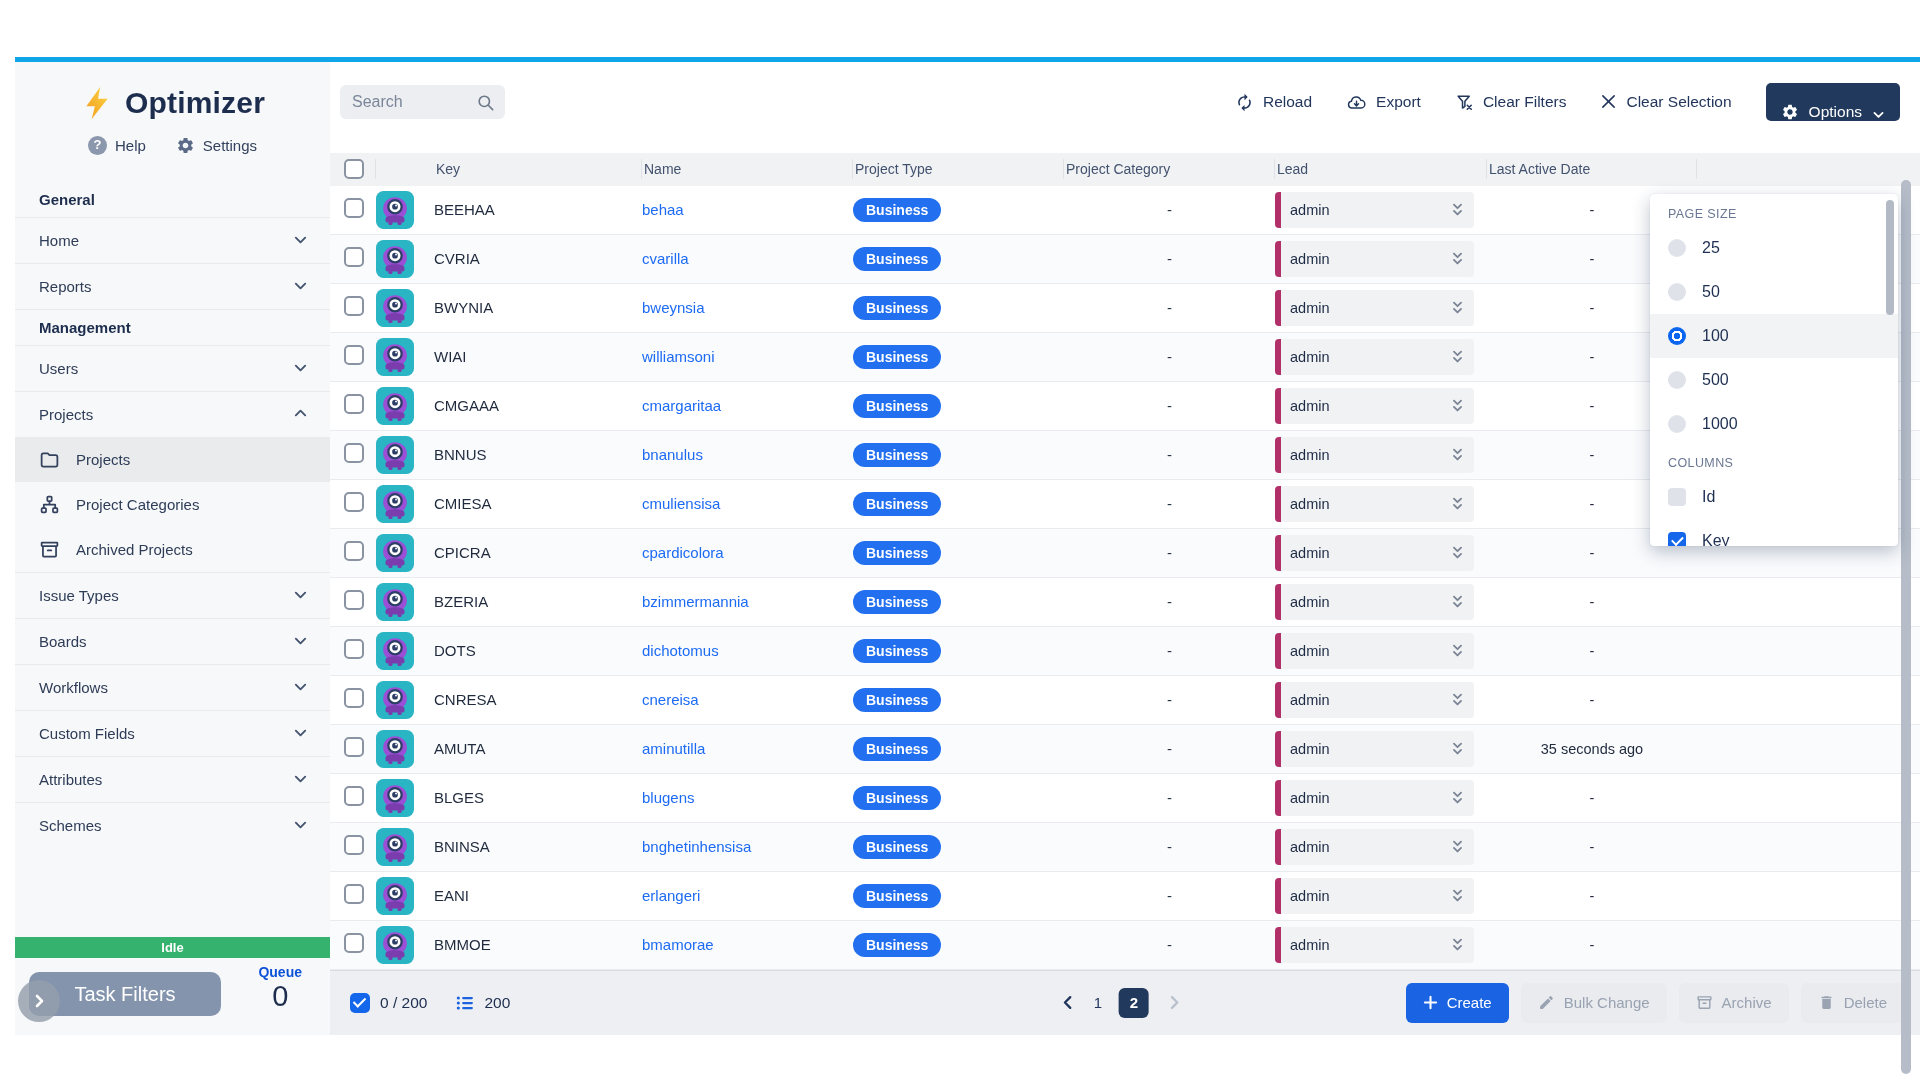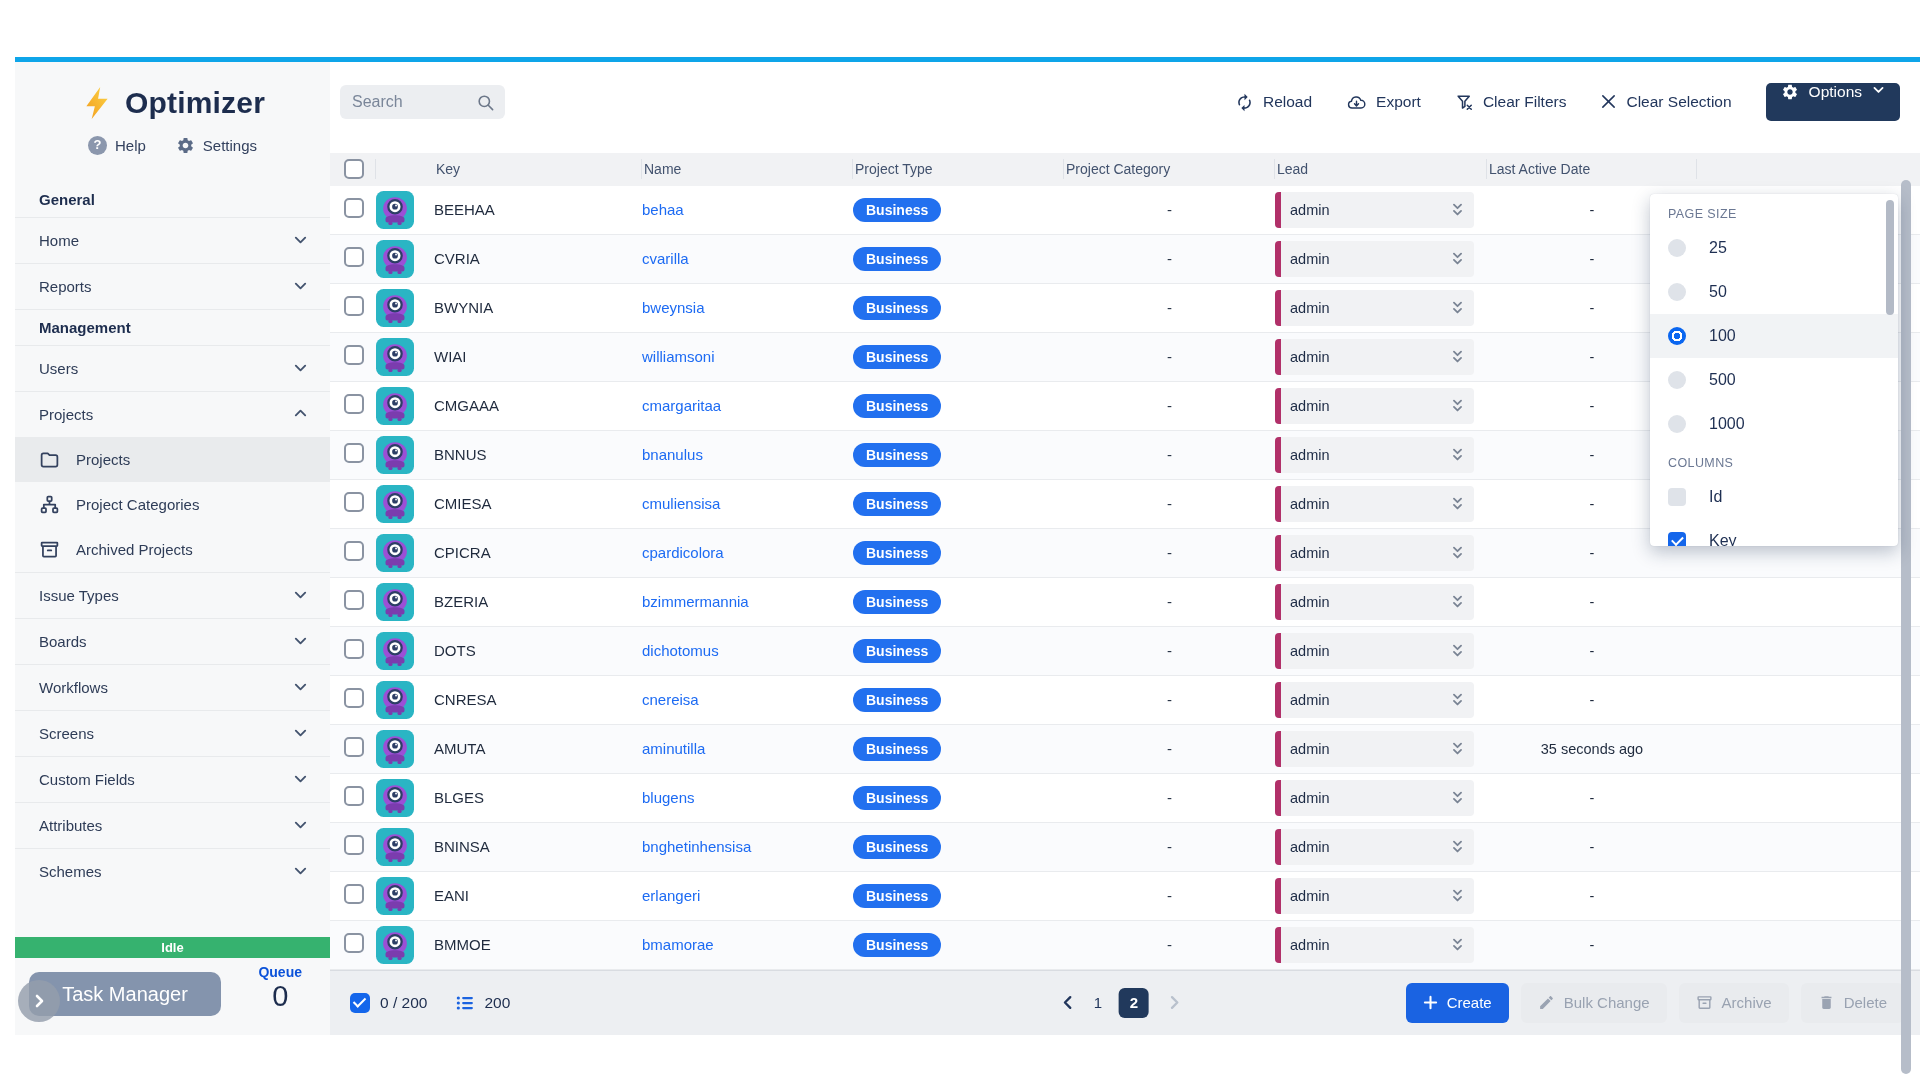--- a/index.html
+++ b/index.html
@@ -35,21 +35,21 @@
   .queue-count { color:#1d2d4e; font-size:29px; margin-top:0px; }
   .expand-fab { position:absolute; left:3px; bottom:13px; width:42px; height:42px; border-radius:50%; background:rgba(148,158,172,.82); display:flex; align-items:center; justify-content:center; cursor:pointer; z-index:5; }
 
   
   .main { flex:1; position:relative; background:#fff; display:flex; flex-direction:column; }
   .topbar { height:93px; display:flex; align-items:center; padding:0 20px 10px 10px; }
   .searchbox { width:165px; height:34px; background:#eceef1; border-radius:6px; display:flex; align-items:center; padding:0 10px 0 12px; cursor:text; }
   .searchbox .ph { flex:1; color:#7a8699; font-size:16px; }
   .tb-actions { margin-left:auto; display:flex; align-items:center; gap:34px; }
   .tb-action { display:flex; align-items:flex-start; gap:9px; color:var(--text); font-size:15.5px; cursor:pointer; white-space:nowrap; }
-  .options-btn { height:38px; background:var(--navy); border:none; border-radius:5px; color:#fff; display:flex; align-items:flex-start; gap:10px; padding:0 15px; font-size:15.5px; font-family:inherit; cursor:pointer; }
+  .options-btn { height:38px; background:var(--navy); border:none; border-radius:5px; color:#fff; display:flex; align-items:flex-end; gap:10px; padding:0 15px; font-size:15.5px; font-family:inherit; cursor:pointer; }
 
   
   .grid-cols { display:grid; grid-template-columns:46px 58px 208px 211px 211px 211px 212px 210px 1fr; align-items:center; }
   .thead { height:34px; background:#f1f2f4; color:#42526e; font-size:14px; }
   .thead .hc { height:20px; display:flex; align-items:center; padding-left:2px; border-right:1px solid #dfe2e7; }
   .thead .hc.nob { border-right:none; }
   .thead .cb-c { padding-left:14px; border-right:1px solid #dfe2e7; height:20px; display:flex; align-items:center; }
   .tbody { }
   .trow { height:49px; border-bottom:1px solid #e9ebee; background:#fff; }
   .trow.alt { background:#fafbfd; }
@@ -79,21 +79,21 @@
   .pg-num.current { width:30px; height:30px; background:var(--navy); color:#fff; border-radius:6px; display:flex; align-items:center; justify-content:center; font-weight:bold; }
   .fbtns { margin-left:auto; display:flex; gap:12px; }
   .fbtn { height:40px; border:none; border-radius:6px; padding:0 17px; font-size:15px; font-family:inherit; display:flex; align-items:center; gap:9px; cursor:pointer; }
   .fbtn.primary { background:#1a63e2; color:#fff; }
   .fbtn.disabled { background:#e9ebee; color:#99a2b1; cursor:default; }
 
   
   .dropdown { position:absolute; right:22px; top:132px; width:248px; height:352px; background:#fff; border-radius:4px; box-shadow:0 6px 18px rgba(23,43,77,.28), 0 0 1px rgba(23,43,77,.2); overflow:hidden; z-index:20; }
   .dd-sec { padding:13px 18px 5px; font-size:12.5px; color:#6b7893; letter-spacing:.4px; }
   .dd-sec.cols { padding-top:10px; }
-  .dd-item { height:44px; display:flex; align-items:center; gap:23px; padding:0 18px; cursor:pointer; font-size:16px; color:#1e2f52; }
+  .dd-item { height:44px; display:flex; align-items:center; gap:16px; padding:0 18px; cursor:pointer; font-size:16px; color:#1e2f52; }
   .dd-item.sel { background:#f1f3f5; }
   .radio { width:18px; height:18px; border-radius:50%; background:#dfe3e9; display:inline-block; }
   .radio.on { background:radial-gradient(circle,#0a66f0 0 3px,#fff 3px 5.5px,#0a66f0 5.5px); }
   .cbx { width:18px; height:18px; border-radius:4px; background:#dfe3e9; display:inline-block; position:relative; }
   .cbx.on { background:var(--accent); }
   .cbx.on::after { content:""; position:absolute; left:5.5px; top:2px; width:4.5px; height:9px; border:solid #fff; border-width:0 2.2px 2.2px 0; transform:rotate(45deg); }
   .dd-scroll { position:absolute; right:4px; top:6px; width:8px; height:115px; border-radius:4px; background:#b3bac6; }
 
   .page-scroll { position:absolute; right:9px; top:118px; width:10px; height:894px; border-radius:5px; background:#b6bdc9; z-index:10; }
 </style>
@@ -199,26 +199,20 @@
               <path d="M3 6l5 5 5-5" fill="none" stroke="currentColor" stroke-width="2" stroke-linecap="round" stroke-linejoin="round"></path>
             </svg></span>
       </div>
       <div class="nav-item">
         <span>Workflows</span>
         <span class="chev"><svg width="15" height="15" viewBox="0 0 16 16">
               <path d="M3 6l5 5 5-5" fill="none" stroke="currentColor" stroke-width="2" stroke-linecap="round" stroke-linejoin="round"></path>
             </svg></span>
       </div>
       <div class="nav-item">
-        <span>Screens</span>
-        <span class="chev"><svg width="15" height="15" viewBox="0 0 16 16">
-              <path d="M3 6l5 5 5-5" fill="none" stroke="currentColor" stroke-width="2" stroke-linecap="round" stroke-linejoin="round"></path>
-            </svg></span>
-      </div>
-      <div class="nav-item">
         <span>Custom Fields</span>
         <span class="chev"><svg width="15" height="15" viewBox="0 0 16 16">
               <path d="M3 6l5 5 5-5" fill="none" stroke="currentColor" stroke-width="2" stroke-linecap="round" stroke-linejoin="round"></path>
             </svg></span>
       </div>
       <div class="nav-item">
         <span>Attributes</span>
         <span class="chev"><svg width="15" height="15" viewBox="0 0 16 16">
               <path d="M3 6l5 5 5-5" fill="none" stroke="currentColor" stroke-width="2" stroke-linecap="round" stroke-linejoin="round"></path>
             </svg></span>
@@ -226,21 +220,21 @@
       <div class="nav-item">
         <span>Schemes</span>
         <span class="chev"><svg width="15" height="15" viewBox="0 0 16 16">
               <path d="M3 6l5 5 5-5" fill="none" stroke="currentColor" stroke-width="2" stroke-linecap="round" stroke-linejoin="round"></path>
             </svg></span>
       </div>
     </div>
 
     <div class="idle-bar">Idle</div>
     <div class="task-row">
-      <button class="tm-btn">Task Manager</button>
+      <button class="tm-btn">Task Filters</button>
       <div class="queue-box">
         <div class="queue-label">Queue</div>
         <div class="queue-count">0</div>
       </div>
     </div>
     <div class="expand-fab">
       <svg width="16" height="16" viewBox="0 0 16 16">
           <path d="M6 3l5 5-5 5" fill="none" stroke="#fff" stroke-width="2.6" stroke-linecap="round" stroke-linejoin="round"></path>
         </svg>
     </div>

